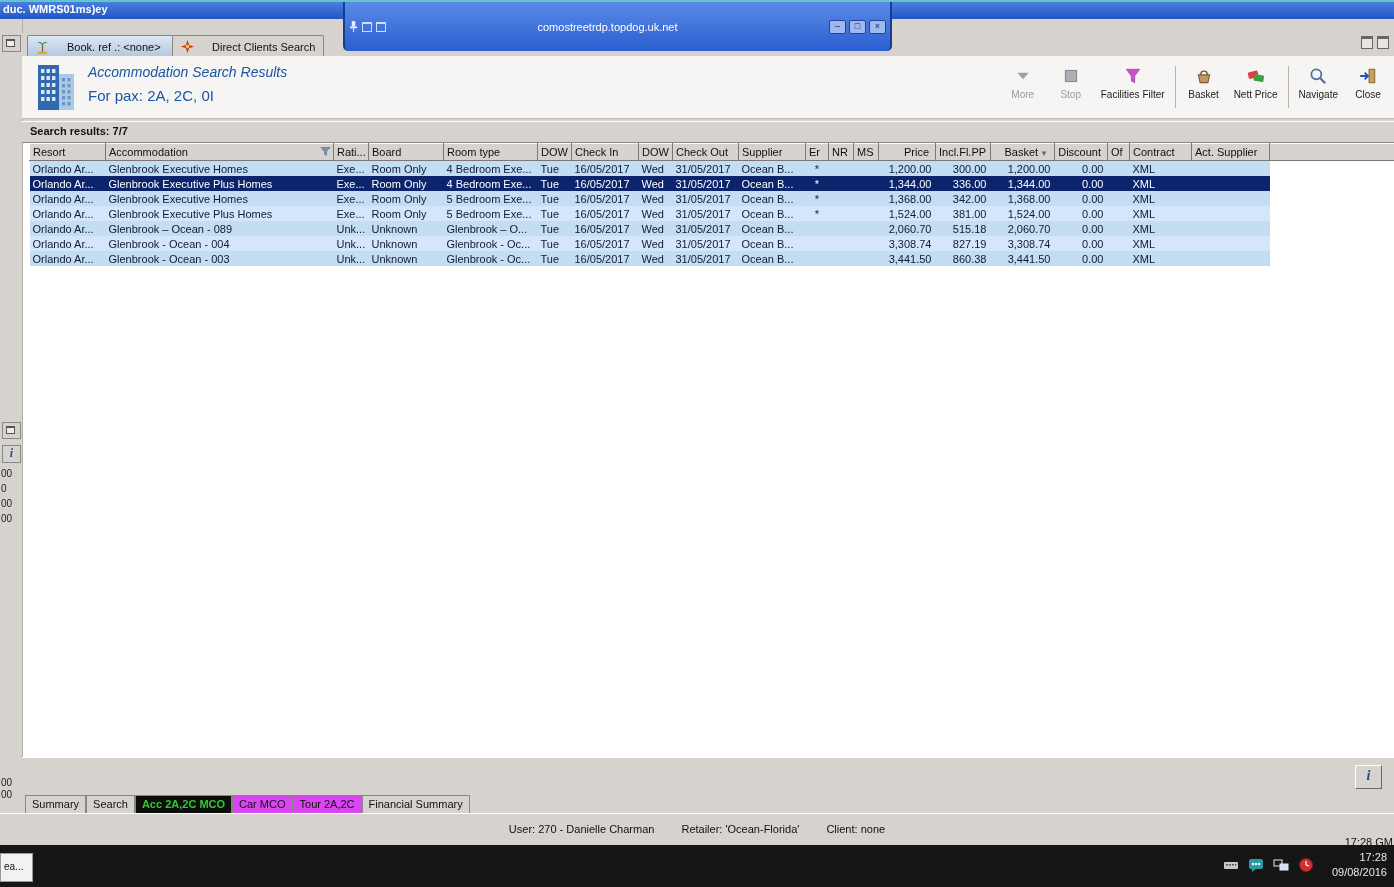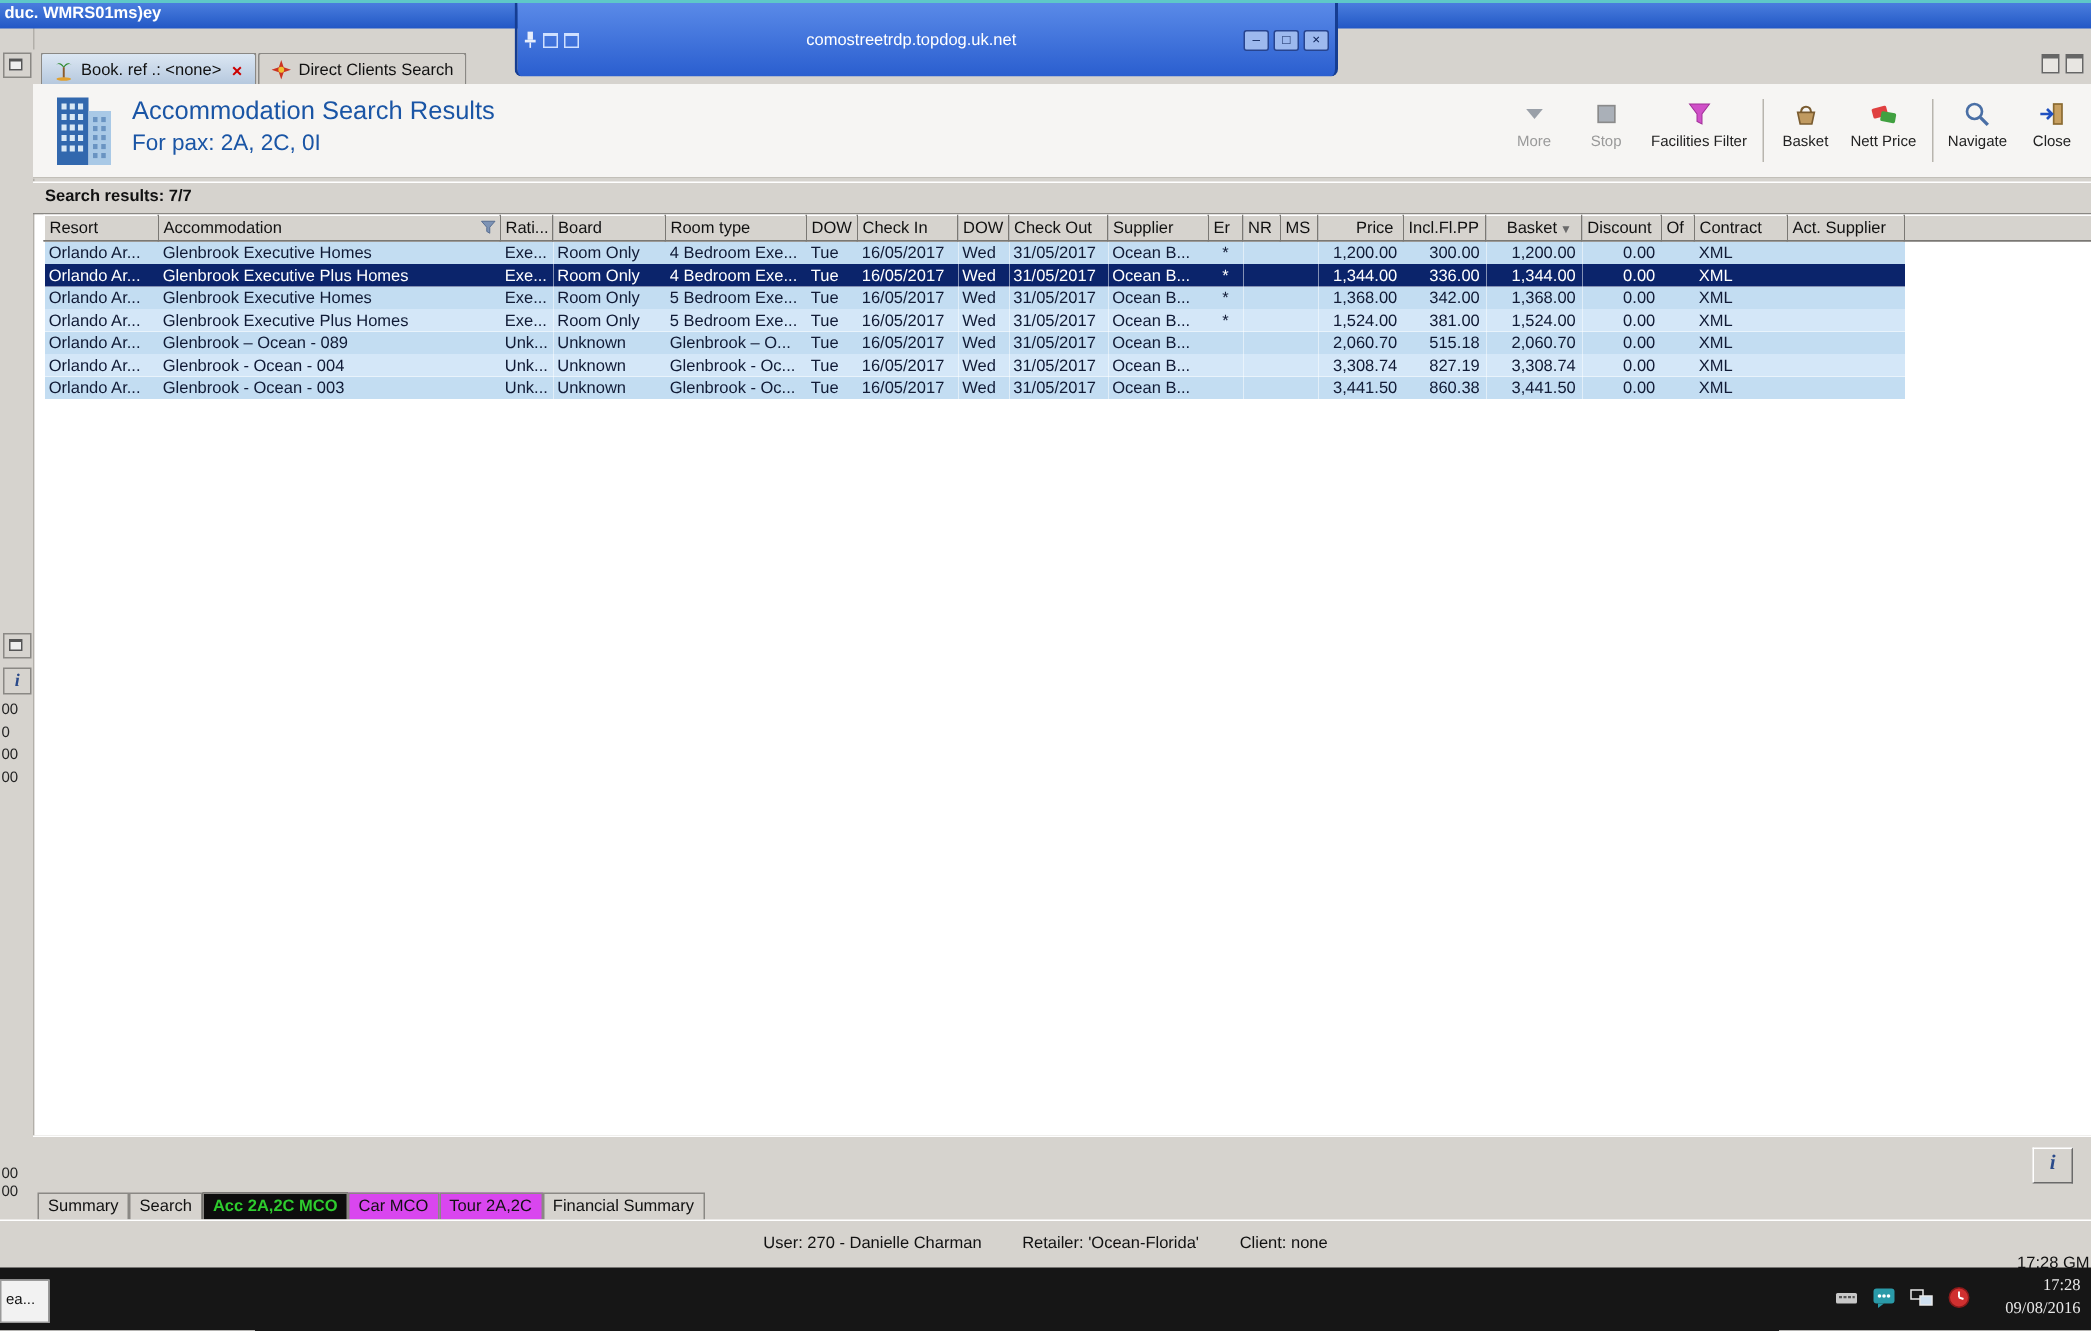--- a/index.html
+++ b/index.html
@@ -33,33 +33,33 @@
     background:#d6d3ce;text-align:center;font-family:"Liberation Serif",serif;font-style:italic;
     font-weight:bold;color:#2a4a8a;font-size:12px;line-height:15px;}
   .frag{font-size:10px;line-height:15px;color:#222;padding-left:1px;}
   #strip-mid-frags{position:absolute;top:449px;left:0;}
   #strip-bottom-frags{position:absolute;top:760px;left:0;}
   #strip-bottom-frags .frag{line-height:12px;}
 
   
   #tabbar{position:absolute;top:33px;left:22px;width:1372px;height:23px;background:#d6d3ce;
     border-bottom:1px solid #94918c;z-index:6;}
-  .tab{position:absolute;top:2px;height:21px;display:flex;align-items:center;gap:5px;padding:0 8px;
+  .tab{position:absolute;top:2px;height:21px;display:flex;align-items:center;gap:18px;padding:0 8px;
     font-size:11px;border:1px solid #8a8884;border-bottom:none;border-radius:2px 2px 0 0;white-space:nowrap;}
   #tab-booking{left:5px;background:linear-gradient(180deg,#dce7f3,#b4c7dd);}
   #tab-direct{left:150px;background:#d6d3ce;}
   .tab-close{color:#c00;font-weight:bold;font-size:12px;line-height:10px;margin-left:2px;}
   #tab-win-controls{position:absolute;right:5px;top:3px;display:flex;gap:4px;}
   .win-glyph{width:10px;height:9px;border:1px solid #666;border-top:3px solid #666;background:#e8e6e2;}
 
   
   #header{position:absolute;top:56px;left:22px;width:1372px;height:62px;background:#f6f5f3;
     border-bottom:1px solid #c2bfb8;z-index:6;}
   #building-icon{position:absolute;left:14px;top:6px;}
-  #page-title{position:absolute;left:66px;top:8px;font-size:17px;color:#1a55a5;}
+  #page-title{position:absolute;left:66px;top:8px;font-size:14px;color:#1a55a5;font-style:italic;}
   #page-subtitle{position:absolute;left:66px;top:31px;font-size:15px;color:#1a55a5;}
   #toolbar{position:absolute;right:2px;top:10px;display:flex;align-items:flex-start;}
   .tool{min-width:36px;padding:0 6px;display:flex;flex-direction:column;align-items:center;gap:3px;
     font-size:10px;color:#222;text-align:center;white-space:nowrap;}
   .tool svg{width:20px;height:20px;}
   .tool.disabled{color:#9a9a9a;}
   .tool-sep{width:1px;background:#b8b5ae;height:42px;margin:0 4px;}
 
   
   #results-band{position:absolute;top:121px;left:22px;width:1372px;height:20px;background:#d6d3ce;
@@ -106,21 +106,21 @@
     border-top:1px solid #fff;z-index:10;}
   #status-center{position:absolute;left:0;right:0;top:9px;text-align:center;}
   #status-center span{margin:0 12px;}
   #status-time{position:absolute;right:1px;top:9px;white-space:nowrap;margin-top:13px;}
 
   
   #taskbar{position:absolute;top:845px;left:0;width:1394px;height:42px;background:#161616;z-index:20;}
   #task-app{position:absolute;left:0;top:8px;width:28px;height:27px;background:#f2f2f2;
     border:1px solid #9a9a9a;font-size:10px;line-height:25px;padding-left:3px;overflow:hidden;color:#111;}
   #tray{position:absolute;right:80px;top:12px;display:flex;gap:9px;align-items:center;}
-  #clock{position:absolute;right:7px;top:5px;color:#e8e8e8;font-size:11px;text-align:right;line-height:15px;font-family:Liberation Serif, serif;}
+  #clock{position:absolute;right:7px;top:5px;color:#e8e8e8;font-size:11px;text-align:right;line-height:15px;}
 </style>
 </head>
 <body>
 
 <div id="titlebar">
   <span id="title-fragment">duc. WMRS01ms)ey</span>
   <div id="rdp-bar">
     <div id="rdp-left">
       <svg width="9" height="13" viewBox="0 0 10 14">
         <rect x="3" y="1" width="4" height="6" fill="#e8eefc"></rect>

